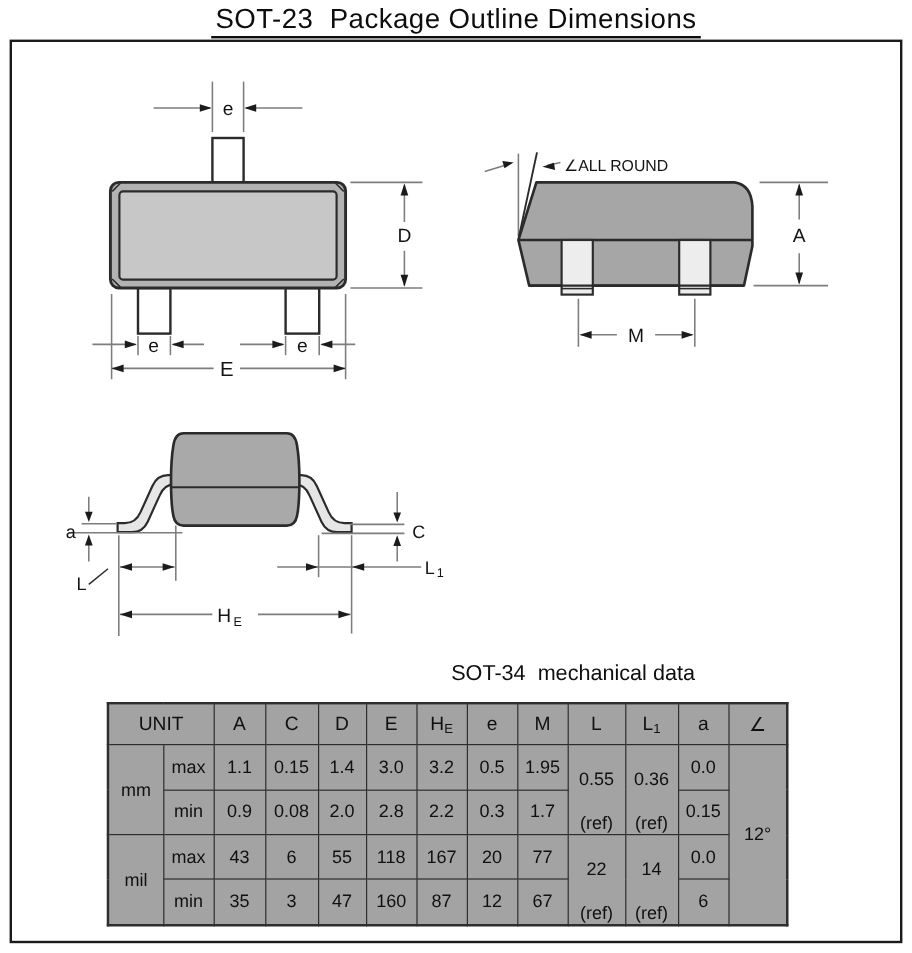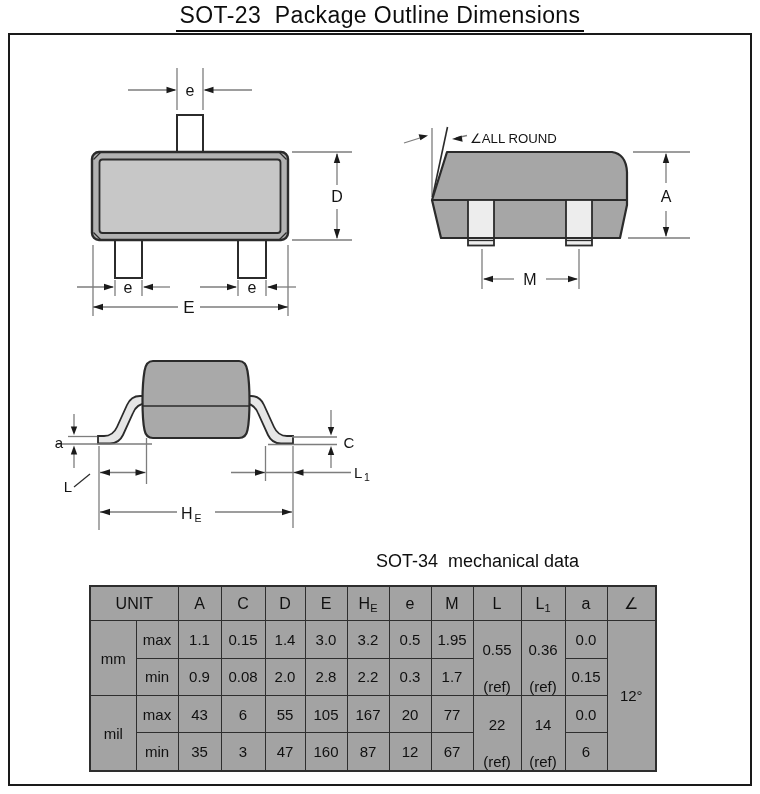--- a/index.html
+++ b/index.html
@@ -293,21 +293,21 @@
         <td>0.3</td>
         <td>1.7</td>
         <td>0.15</td>
       </tr>
       <tr>
         <td rowspan="2">mil</td>
         <td>max</td>
         <td>43</td>
         <td>6</td>
         <td>55</td>
-        <td>105</td>
+        <td>118</td>
         <td>167</td>
         <td>20</td>
         <td>77</td>
         <td rowspan="2" class="ref-cell">
           <span>22</span>
             <span>(ref)</span>
         </td>
         <td rowspan="2" class="ref-cell">
           <span>14</span>
             <span>(ref)</span>

